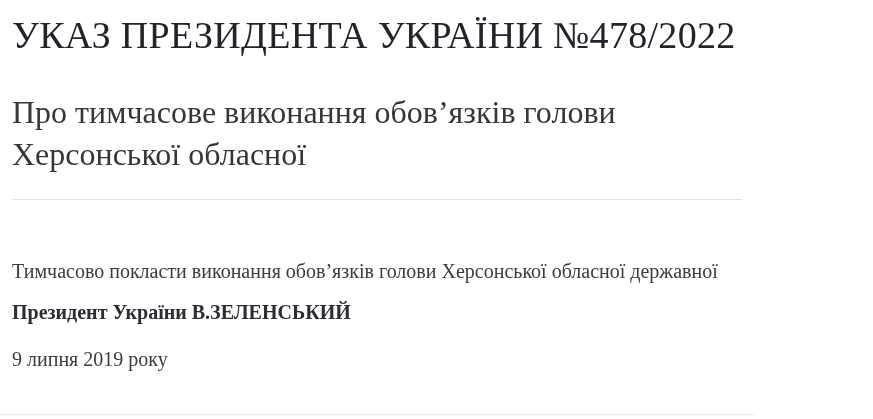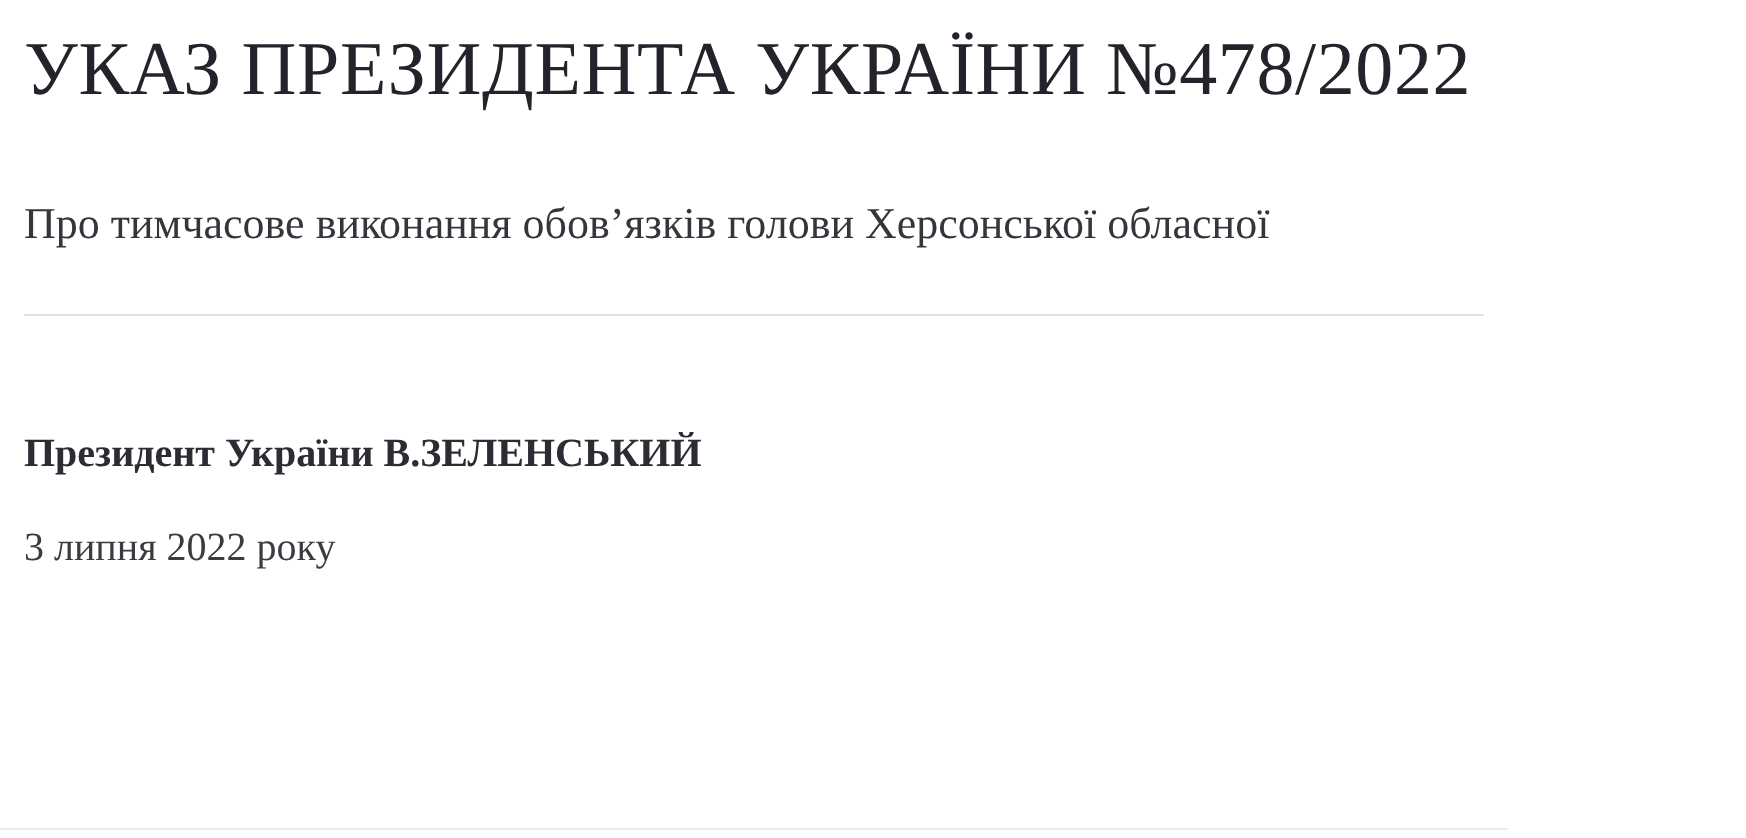--- a/index.html
+++ b/index.html
@@ -21,40 +21,40 @@
     margin: 13px 0 0 0;
     font-size: 38px;
     line-height: 44px;
     font-weight: 400;
     color: #23232c;
     letter-spacing: 0.3px;
     white-space: nowrap;
   }
   .doc-subtitle {
     margin-top: 34px;
-    font-size: 22px;
+    font-size: 32px;
     line-height: 42px;
     font-weight: 400;
     color: #35353c;
   }
   .divider {
     border: none;
     border-top: 1px solid #e2e2e2;
     margin: 24px 0 0 0;
     height: 0;
   }
   .doc-body {
     margin-top: 56px;
     font-size: 20px;
     line-height: 31px;
     font-weight: 400;
     color: #3b3b42;
   }
   .doc-signature {
-    margin-top: 35px;
+    margin-top: 12px;
     font-size: 20px;
     line-height: 26px;
     font-weight: 700;
     color: #2c2c34;
   }
   .doc-date {
     margin-top: 21px;
     font-size: 20px;
     line-height: 27px;
     font-weight: 400;
@@ -76,21 +76,22 @@
 
   <h1 class="doc-title">УКАЗ ПРЕЗИДЕНТА УКРАЇНИ №478/2022</h1>
 
   <div class="doc-subtitle">
     <div>Про тимчасове виконання обов’язків голови Херсонської обласної</div>
   </div>
 
   <hr class="divider">
 
   <div class="doc-body">
+    <div>Тимчасово покласти виконання обов’язків голови Херсонської обласної державної</div>
   </div>
 
   <div class="doc-signature">Президент України В.ЗЕЛЕНСЬКИЙ</div>
 
-  <div class="doc-date">3 липня 2022 року</div>
+  <div class="doc-date">9 липня 2019 року</div>
 
   <div class="bottom-rule"></div>
 
 </div>
 
 </body></html>

